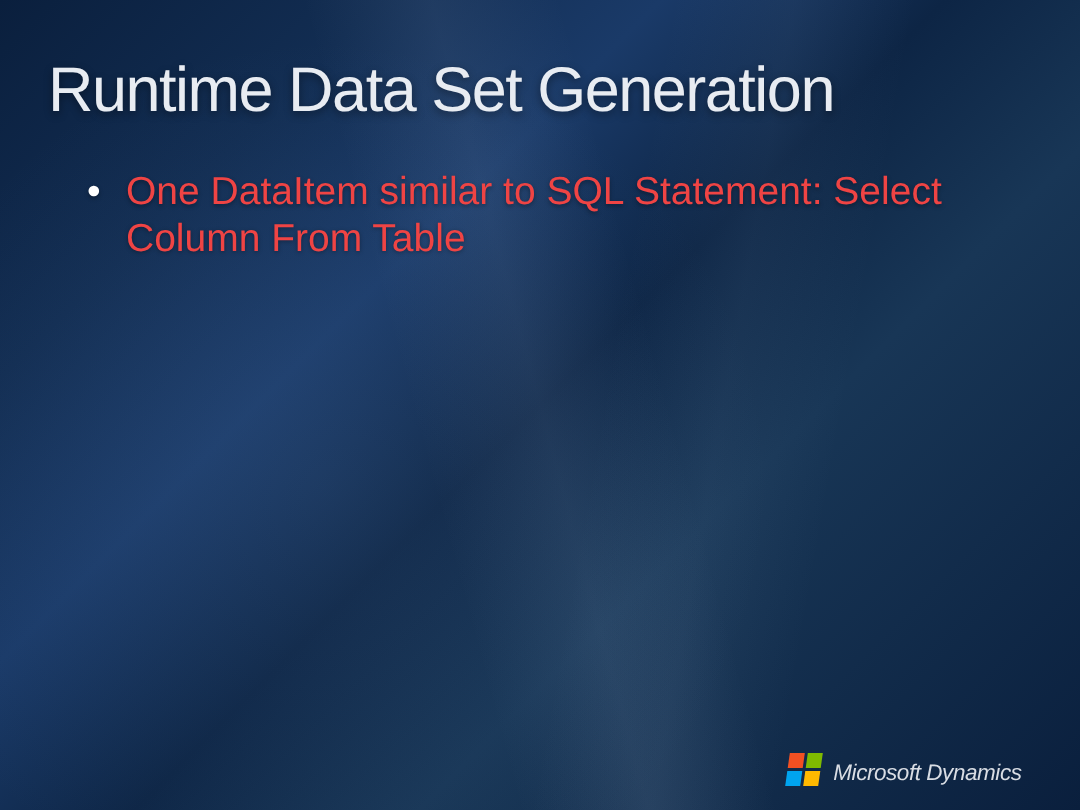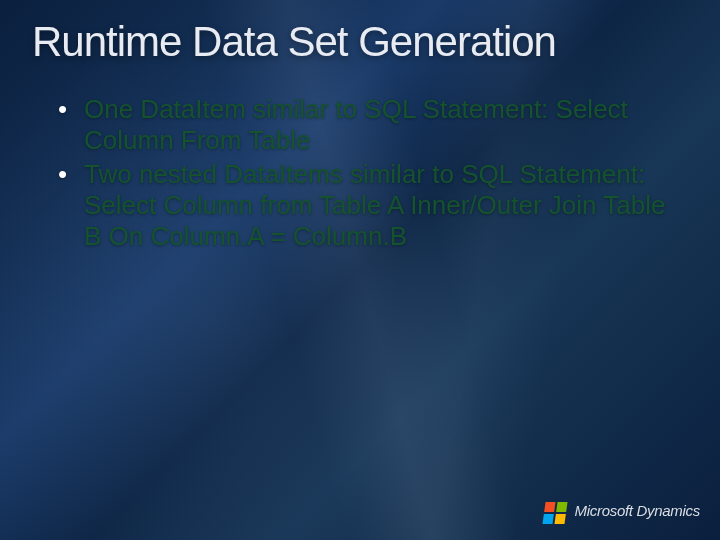--- a/index.html
+++ b/index.html
@@ -15,58 +15,58 @@
     position: absolute; inset: 0;
     background:
       linear-gradient(75deg, rgba(255,255,255,0) 40%, rgba(180,200,230,0.08) 50%, rgba(255,255,255,0) 60%),
       linear-gradient(100deg, rgba(255,255,255,0) 55%, rgba(160,190,220,0.06) 65%, rgba(255,255,255,0) 75%),
       radial-gradient(circle at 30% 60%, rgba(120,160,210,0.10), rgba(0,0,0,0) 50%);
     pointer-events: none;
   }
   .slide {
     position: relative;
     width: 100%; height: 100%;
-    padding: 18px 40px 0 40px;
+    padding: 36px 40px 0 40px;
   }
   .title {
     font-size: 42px;
     font-weight: 400;
     letter-spacing: -1px;
     color: #e8ecf2;
     text-shadow: 0 2px 6px rgba(0,0,0,0.4);
     margin-bottom: 28px;
     margin-left: -8px;
   }
   .bullets {
     list-style: none;
     padding-left: 18px;
   }
   .bullets li {
     position: relative;
     font-size: 26px;
     line-height: 1.18;
-    color: #14532d;
+    color: #ef4444;
     margin-bottom: 4px;
     padding-left: 26px;
     text-shadow: 0 1px 3px rgba(0,0,0,0.35);
   }
   .bullets li::before {
     content: "•";
     position: absolute;
     left: 0;
     top: 0;
     font-size: 26px;
     color: #ffffff;
   }
   .footer-logo {
     position: absolute;
-    right: 20px;
+    right: 39px;
     bottom: 16px;
     display: flex;
-    align-items: flex-start;
+    align-items: flex-end;
     gap: 9px;
   }
   .ms-flag {
     width: 22px; height: 22px;
     display: grid;
     grid-template-columns: 1fr 1fr;
     grid-template-rows: 1fr 1fr;
     gap: 1.5px;
     transform: skewX(-8deg);
   }
@@ -84,21 +84,20 @@
 </style>
 </head>
 <body>
 
 <div class="bg-overlay"></div>
 
 <div class="slide">
   <h1 class="title">Runtime Data Set Generation</h1>
   <ul class="bullets">
     <li>One DataItem similar to SQL Statement: Select Column From Table</li>
-    <li>Two nested DataItems similar to SQL Statement: Select Column from Table A Inner/Outer Join Table B On Column.A = Column.B</li>
   </ul>
   <div class="footer-logo">
     <div class="ms-flag">
       <span class="r"></span>
         <span class="g"></span>
         <span class="b"></span>
         <span class="y"></span>
     </div>
     <span class="ms-text">Microsoft Dynamics</span>
   </div>

